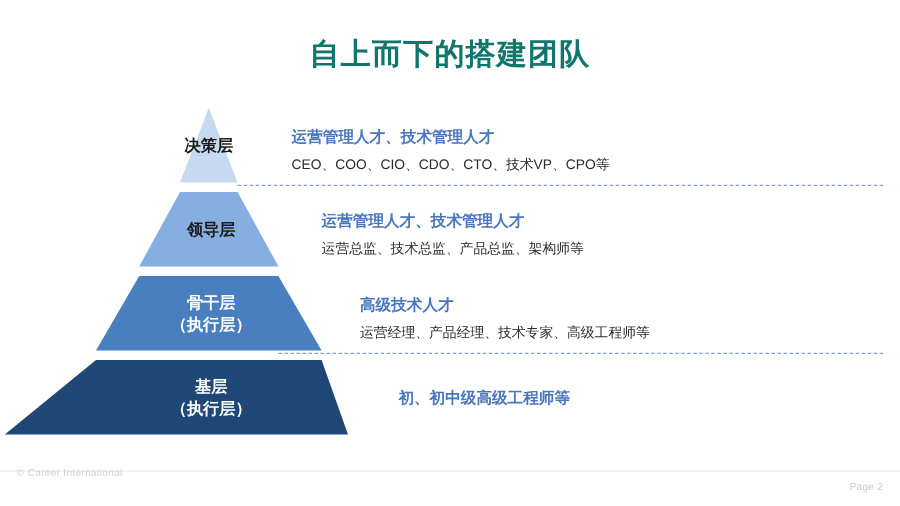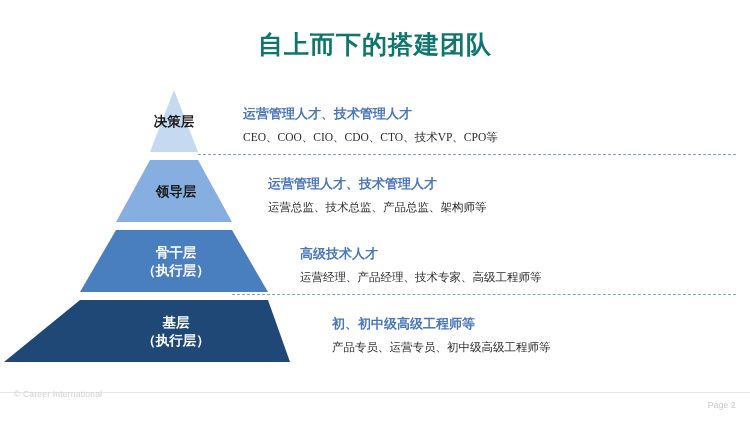--- a/index.html
+++ b/index.html
@@ -31,21 +31,20 @@
     letter-spacing: 1px;
   }
 
   
   #pyramid-area {
     position: absolute;
     left: 0;
     top: 88px;
     width: 666px;
     height: 285px;
-    font-family: Liberation Serif, serif;
   }
 
   .tier-row {
     position: absolute;
     left: 0;
     width: 750px;
   }
   .tier-row.r0 { top: 0px;   height: 68px; }
   .tier-row.r1 { top: 70px;  height: 68px; }
   .tier-row.r2 { top: 140px; height: 68px; }
@@ -209,21 +208,20 @@
         <svg width="320" height="68" viewBox="0 0 320 68" xmlns="http://www.w3.org/2000/svg">
           <polygon points="80,2 268,2 290,64 4,64" fill="#1f4877"></polygon>
         </svg>
       </div>
       <div class="tier-label l3 light">
         <span>基层</span>
         <span>（执行层）</span>
       </div>
       <div class="tier-desc d3">
         <div class="desc-head">初、初中级高级工程师等</div>
-        <div class="desc-sub">产品专员、运营专员、初中级高级工程师等</div>
       </div>
 
     </div>
 
   </div>
 
   <div id="footer-rule"></div>
   <div id="footer-left">© Career International</div>
   <div id="footer-right">Page 2</div>
 

